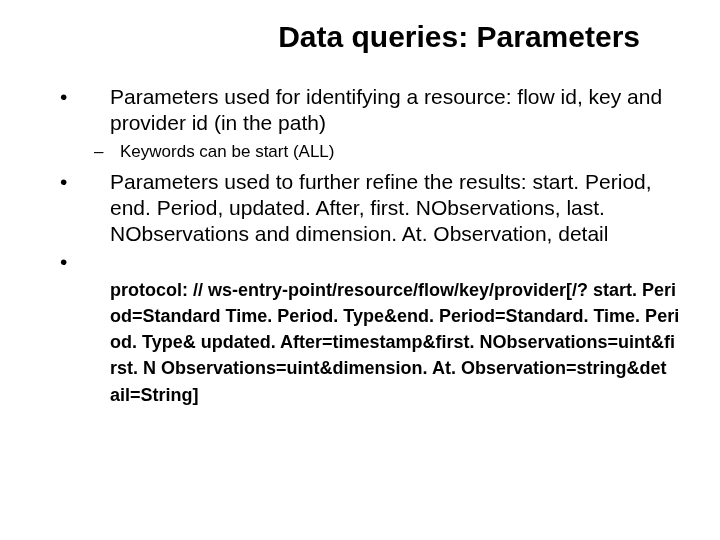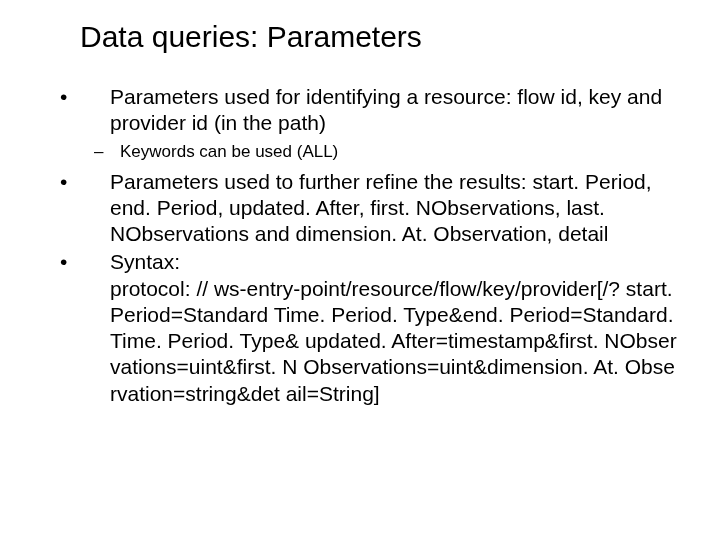--- a/index.html
+++ b/index.html
@@ -7,22 +7,22 @@
       width: 720px;
       height: 540px;
       background: #ffffff;
       font-family: Arial, Helvetica, sans-serif;
       color: #000000;
       padding: 20px 40px 20px 40px;
       overflow: hidden;
     }
     .title {
       font-size: 30px;
-      font-weight: normal;
-      text-align: left;
+      font-weight: bold;
+      text-align: right;
       margin-bottom: 30px;
       margin-left: 40px;
       margin-right: 40px;
     }
     .content {
       padding-left: 20px;
     }
     .bullet-l1 {
       display: flex;
       margin-bottom: 2px;
@@ -52,49 +52,50 @@
       flex-shrink: 0;
       line-height: 1.3;
       text-align: left;
     }
     .bullet-l2 .text {
       font-size: 17px;
       line-height: 1.3;
       flex: 1;
     }
     .syntax-block {
-      font-size: 21px;
+      font-size: 18px;
       line-height: 1.25;
       word-break: break-all;
       overflow-wrap: break-word;
+      font-weight: bold;
     }
   </style>
 </head>
 <body>
 
 <h1 class="title">Data queries: Parameters</h1>
 
 <div class="content">
 
   <div class="bullet-l1">
     <span class="dot">•</span>
     <span class="text">Parameters used for identifying a resource: flow id, key and provider id (in the path)</span>
   </div>
 
   <div class="bullet-l2">
     <span class="dash">–</span>
-    <span class="text">Keywords can be used (ALL)</span>
+    <span class="text">Keywords can be start (ALL)</span>
   </div>
 
   <div class="bullet-l1">
     <span class="dot">•</span>
     <span class="text">Parameters used to further refine the results: start. Period, end. Period, updated. After, first. NObservations, last. NObservations and dimension. At. Observation, detail</span>
   </div>
 
   <div class="bullet-l1">
     <span class="dot">•</span>
     <span class="text">
-      <span>Syntax:</span><br>
+      <br>
       <span class="syntax-block">protocol: // ws-entry-point/resource/flow/key/provider[/? start. Period=Standard Time. Period. Type&amp;end. Period=Standard. Time. Period. Type&amp; updated. After=timestamp&amp;first. NObservations=uint&amp;first. N Observations=uint&amp;dimension. At. Observation=string&amp;det ail=String]</span>
     </span>
   </div>
 
 </div>
 
 </body></html>

